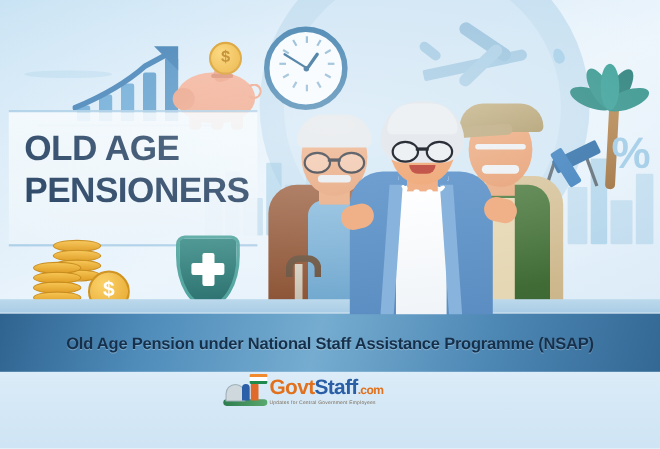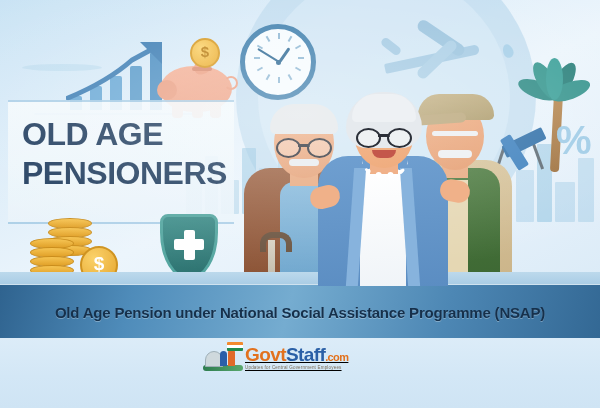--- a/index.html
+++ b/index.html
@@ -228,21 +228,21 @@
   .banner .line-hi{
     font-size:16px;font-weight:bold;color:#15304c;margin-top:1px;white-space:nowrap;
     text-shadow:0 1px 0 rgba(255,255,255,.28);
   }
 
   
   .footer{
     position:absolute;left:0;top:338px;width:600px;height:70px;
     background:linear-gradient(180deg,#dcecf8 0%, #d3e7f6 55%, #cfe4f4 100%);
   }
-  .logo{position:absolute;left:203px;top:5px;height:30px;display:flex;align-items:center;text-decoration:underline;}
+  .logo{position:absolute;left:203px;top:5px;height:30px;display:flex;align-items:flex-start;}
   .logo .emblem{position:relative;width:40px;height:26px;margin-right:2px;}
   .logo .emblem .dome{position:absolute;left:2px;bottom:4px;width:16px;height:14px;
     border-radius:9px 9px 0 0;background:#cfd9dd;border:1px solid #9fb0b8;}
   .logo .emblem .base{position:absolute;left:0;bottom:0;width:40px;height:6px;border-radius:3px;
     background:linear-gradient(90deg,#2e7d4f,#59a86e);}
   .logo .emblem .p1{position:absolute;left:17px;bottom:5px;width:7px;height:15px;border-radius:4px 4px 0 0;background:#2b5fa8;}
   .logo .emblem .p2{position:absolute;left:25px;bottom:5px;width:7px;height:17px;border-radius:4px 4px 0 0;background:#e06a2a;}
   .logo .emblem .flag{position:absolute;left:24px;top:-3px;width:16px;height:9px;
     background:linear-gradient(180deg,#f28a2e 33%,#ffffff 33%,#ffffff 66%,#1e8a4c 66%);border-radius:1px;}
   .logo .wordmark{display:flex;flex-direction:column;line-height:1;}
@@ -435,21 +435,21 @@
 
     <div class="cane">
       <div class="hook"></div>
       <div class="stick"></div>
     </div>
 
     <div class="ledge"></div>
   </div>
 
   <div class="banner">
-    <div class="line-en">Old Age Pension under National Social Assistance Programme (NSAP)</div>
+    <div class="line-en">Old Age Pension under National Staff Assistance Programme (NSAP)</div>
   </div>
 
   <div class="footer">
     <div class="logo">
       <div class="emblem">
         <div class="base"></div>
         <div class="dome"></div>
         <div class="p1"></div>
         <div class="p2"></div>
         <div class="flag"></div>

